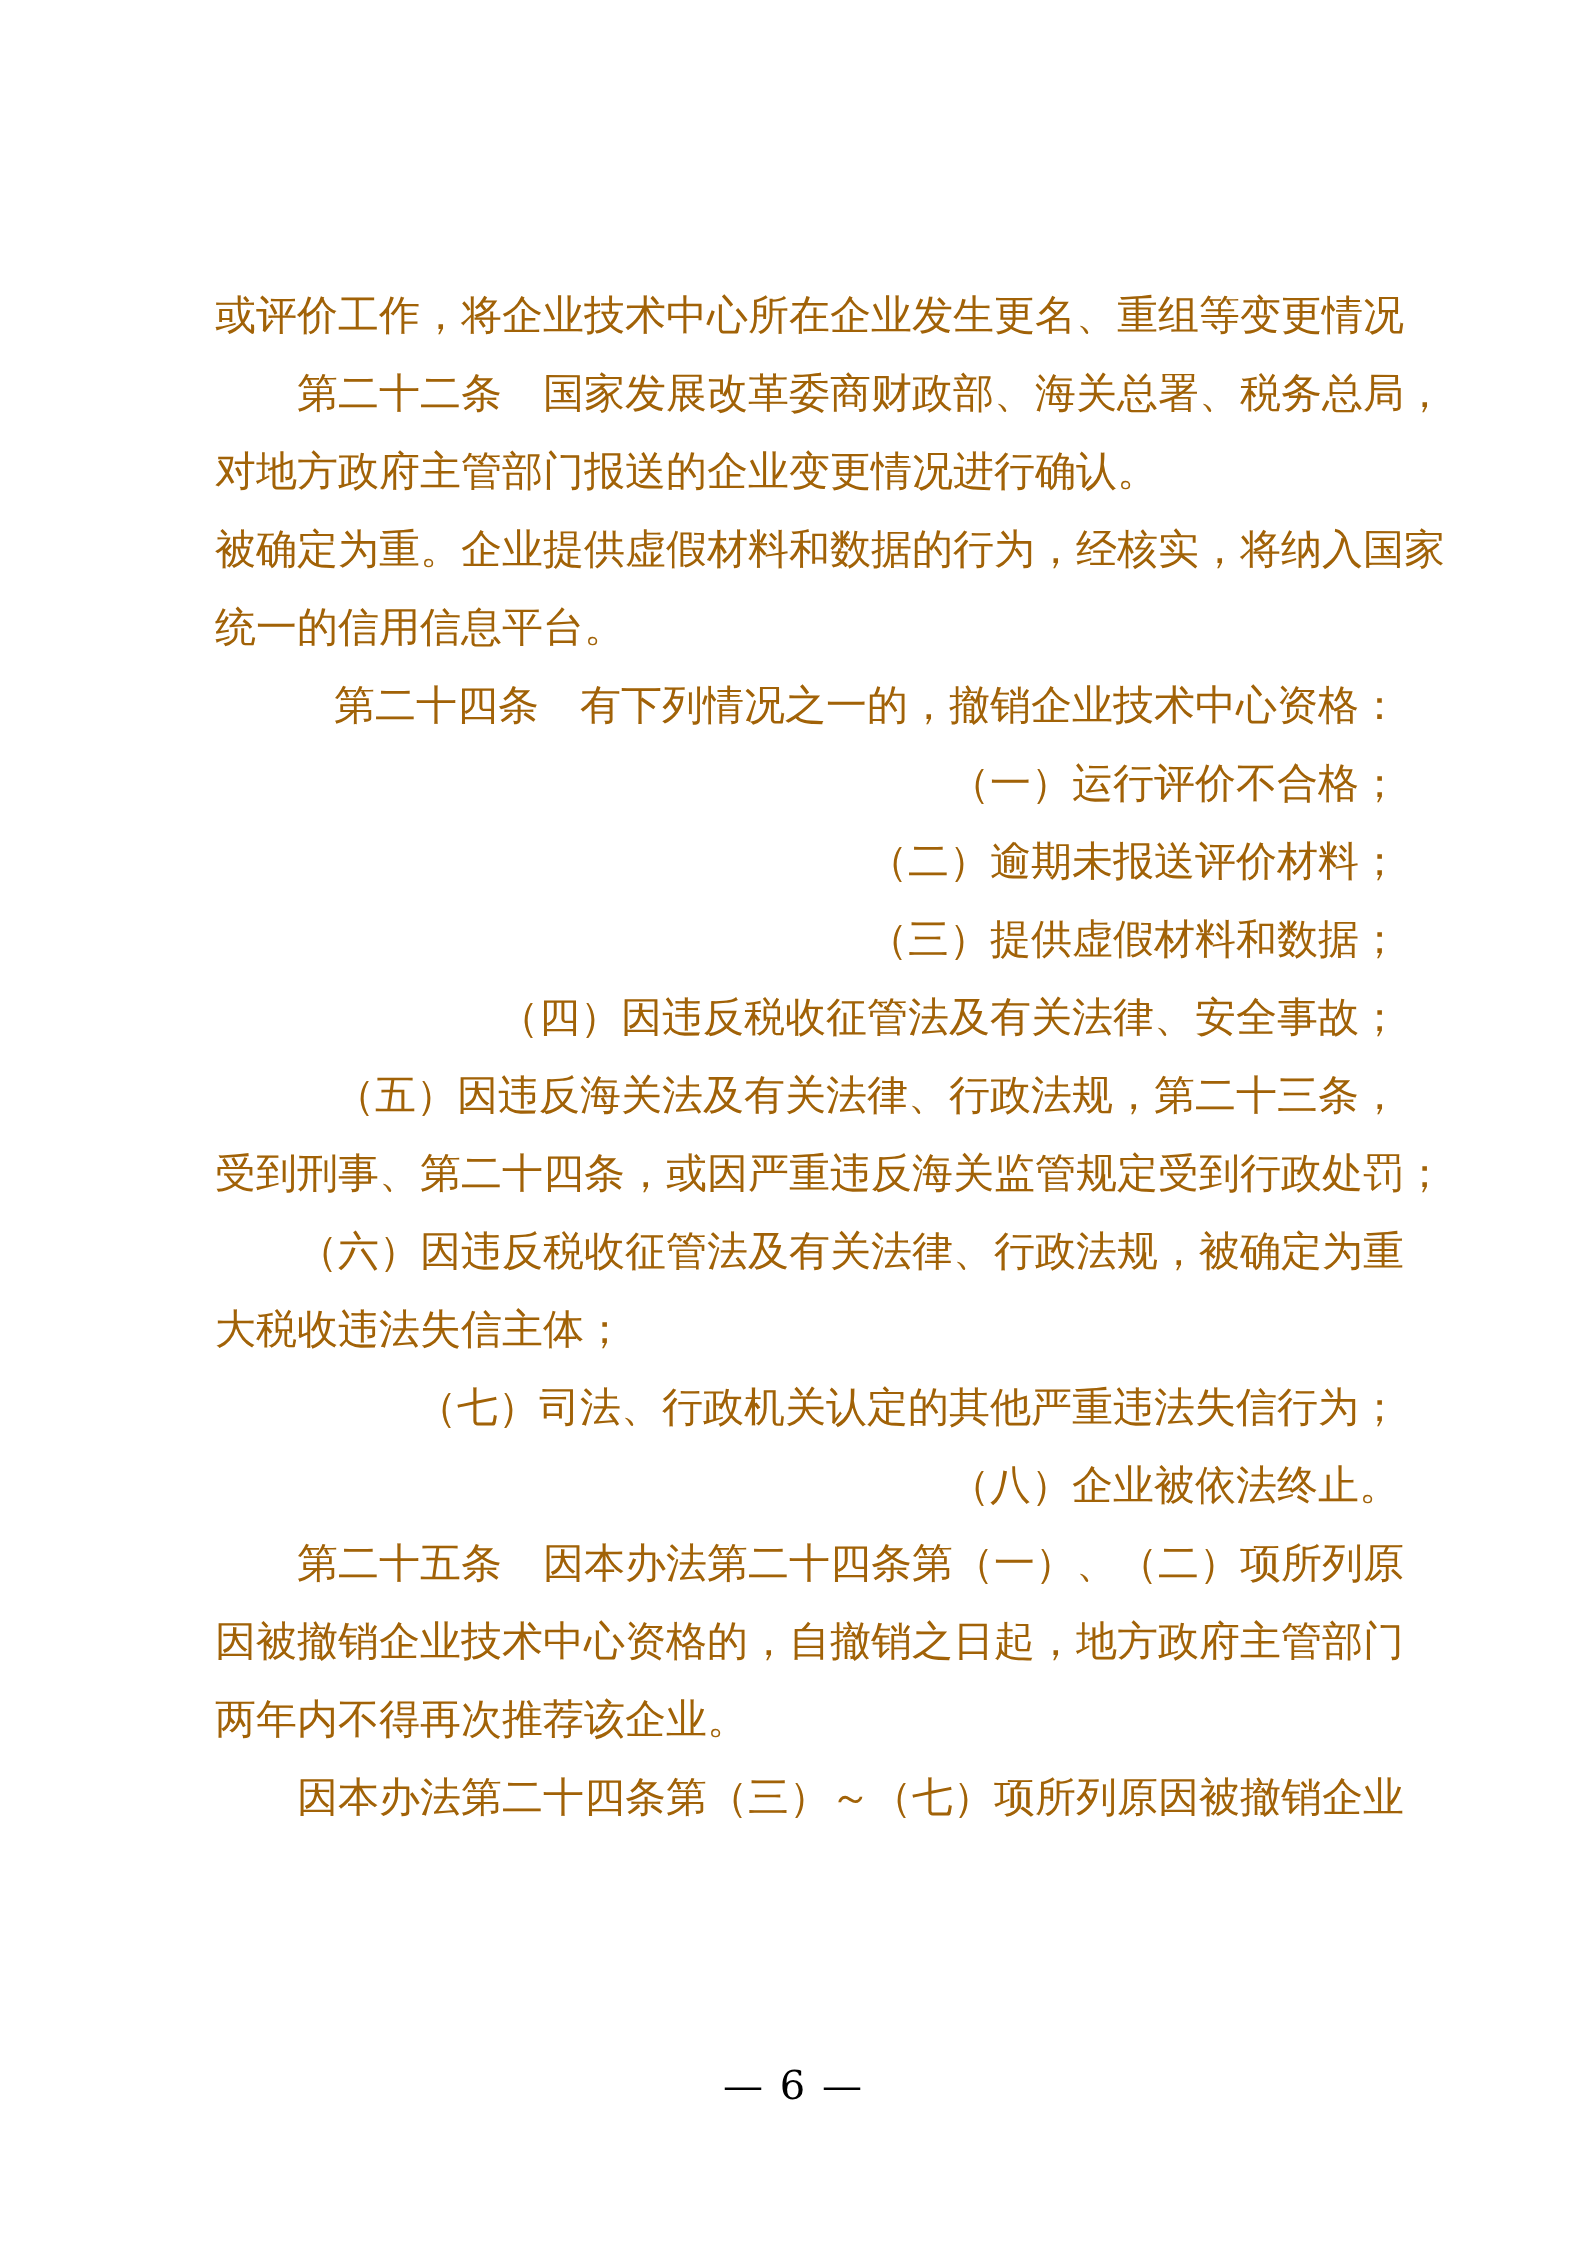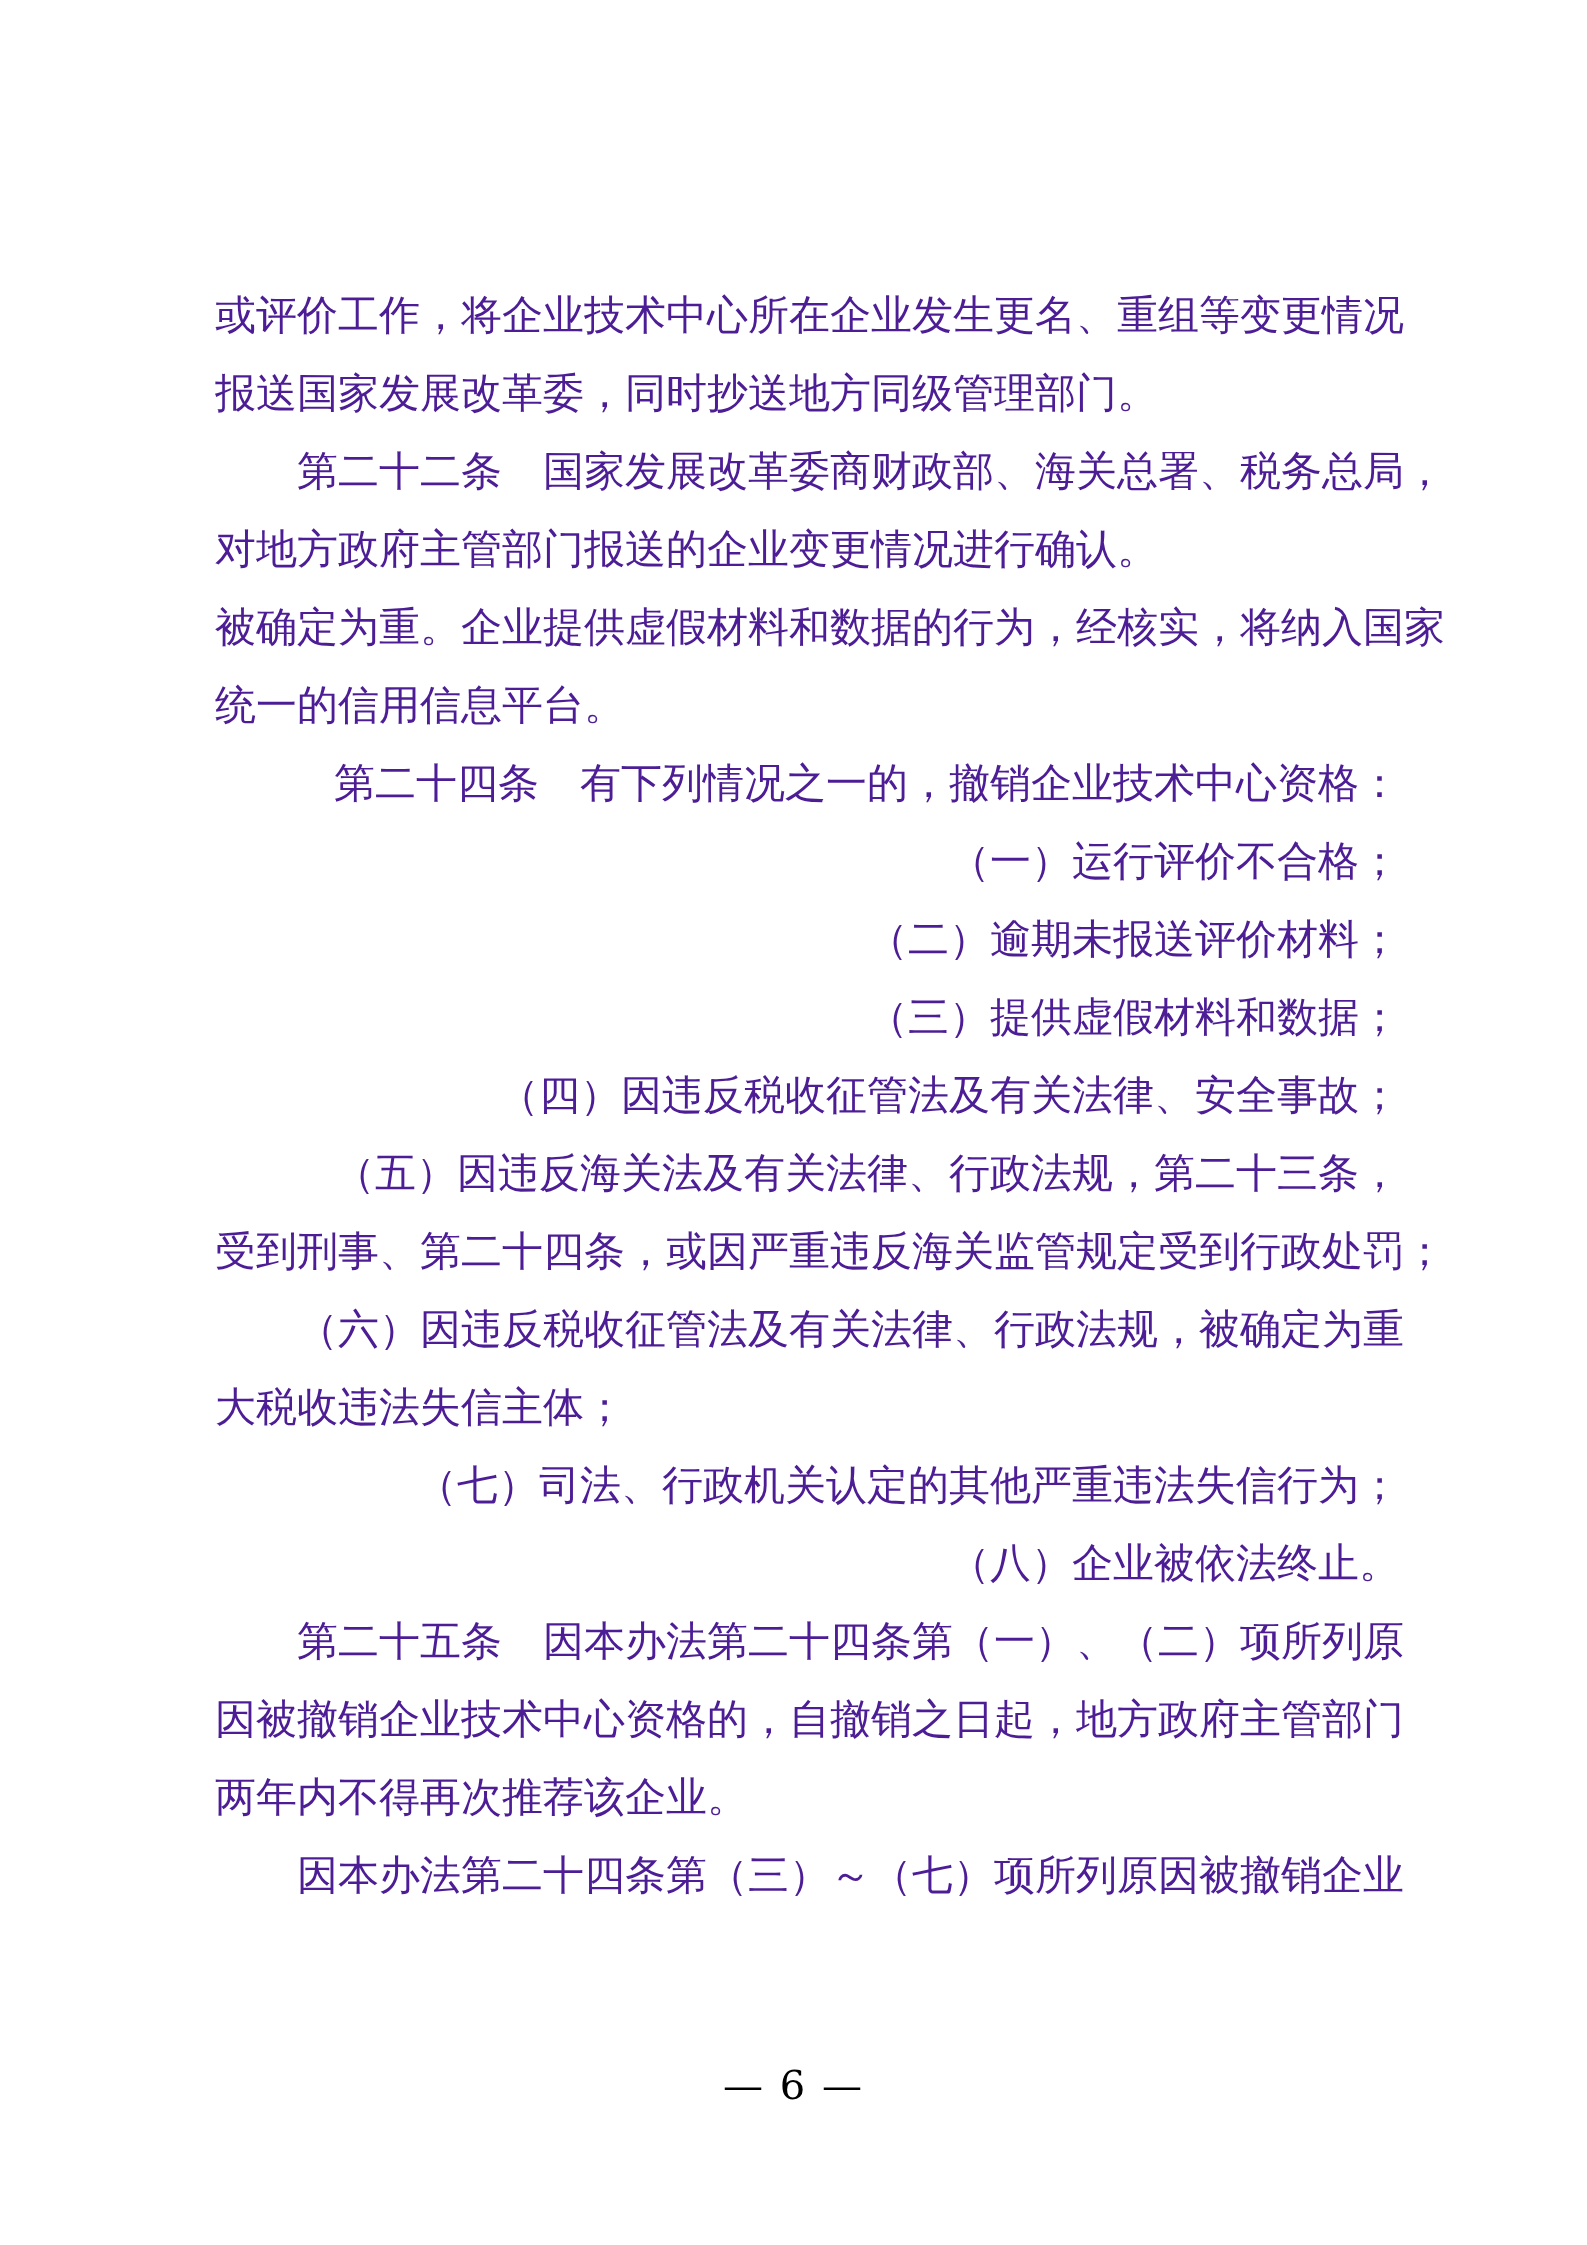--- a/index.html
+++ b/index.html
@@ -18,21 +18,21 @@
     position: absolute;
     left: 215px;
     top: 276px;
     width: 1185px;
   }
   .line {
     font-family: "Liberation Sans", sans-serif;
     font-size: 41px;
     line-height: 78px;
     height: 78px;
-    color: #4c1d95;
+    color: #a16207;
     white-space: pre;
     text-align: left;
   }
   .line.indent {
     text-indent: 82px;
     text-align: right;
   }
   .footer {
     position: absolute;
     top: 2062px;
@@ -46,21 +46,20 @@
     color: #000000;
     letter-spacing: 2px;
   }
 </style>
 </head>
 <body>
 
 <div class="page">
   <div class="text-block">
       <div class="line">或评价工作，将企业技术中心所在企业发生更名、重组等变更情况</div>
-      <div class="line">报送国家发展改革委，同时抄送地方同级管理部门。</div>
       <div class="line indent">第二十二条　国家发展改革委商财政部、海关总署、税务总局，</div>
       <div class="line">对地方政府主管部门报送的企业变更情况进行确认。</div>
       <div class="line">被确定为重。企业提供虚假材料和数据的行为，经核实，将纳入国家</div>
       <div class="line">统一的信用信息平台。</div>
       <div class="line indent">第二十四条　有下列情况之一的，撤销企业技术中心资格：</div>
       <div class="line indent">（一）运行评价不合格；</div>
       <div class="line indent">（二）逾期未报送评价材料；</div>
       <div class="line indent">（三）提供虚假材料和数据；</div>
       <div class="line indent">（四）因违反税收征管法及有关法律、安全事故；</div>
       <div class="line indent">（五）因违反海关法及有关法律、行政法规，第二十三条，</div>

